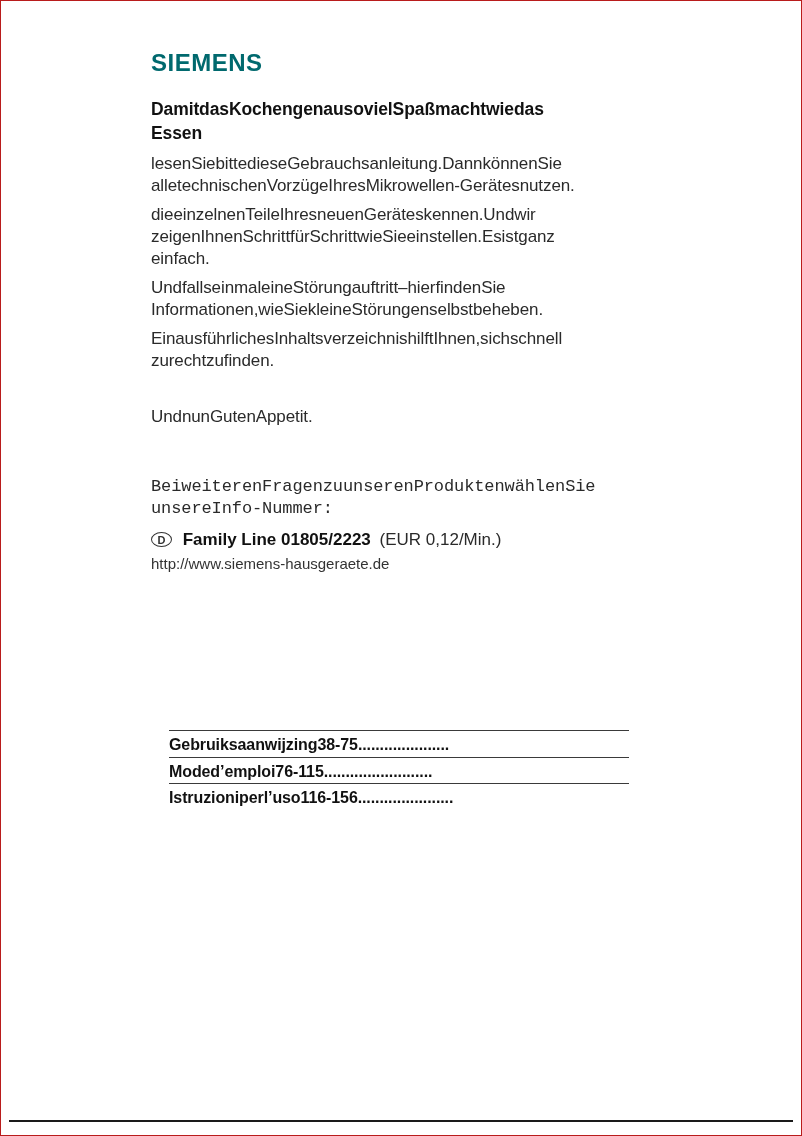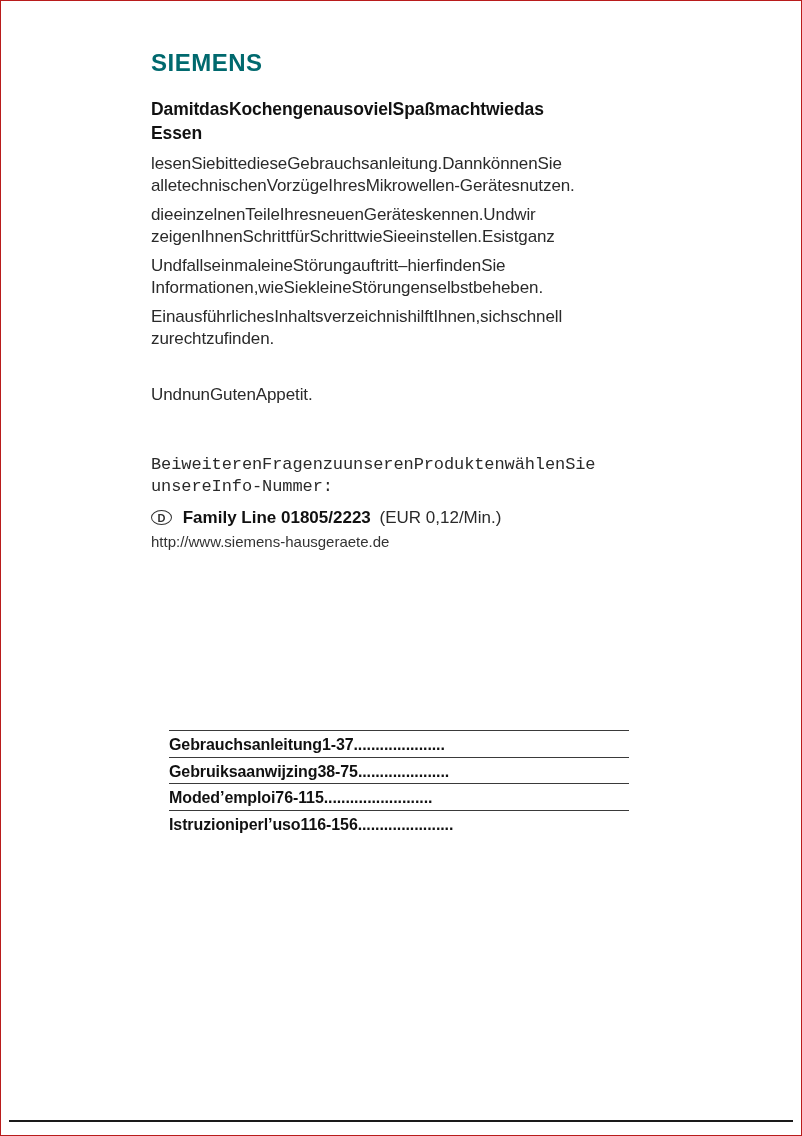--- a/index.html
+++ b/index.html
@@ -129,20 +129,21 @@
     </h1>
 
     <p class="para">
       <span class="ln">lesenSiebittedieseGebrauchsanleitung.DannkönnenSie</span>
       <span class="ln">alletechnischenVorzügeIhresMikrowellen-Gerätesnutzen.</span>
     </p>
 
     <p class="para">
       <span class="ln">dieeinzelnenTeileIhresneuenGeräteskennen.Undwir</span>
       <span class="ln">zeigenIhnenSchrittfürSchrittwieSieeinstellen.Esistganz</span>
+      <span class="ln">einfach.</span>
     </p>
 
 
     <p class="para">
       <span class="ln">UndfallseinmaleineStörungauftritt–hierfindenSie</span>
       <span class="ln">Informationen,wieSiekleineStörungenselbstbeheben.</span>
     </p>
 
     <p class="para">
       <span class="ln">EinausführlichesInhaltsverzeichnishilftIhnen,sichschnell</span>
@@ -161,23 +162,20 @@
       <span class="hl-bold">Family Line 01805/2223</span>
       <span class="hl-rest">(EUR 0,12/Min.)</span>
     </p>
 
     <p class="url">http://www.siemens-hausgeraete.de</p>
 
   </main>
 
   <section class="toc">
     <div class="toc-row">
-      <span>Gebrauchsanleitung1-37.....................</span>
-    </div>
-    <div class="toc-row">
       <span>Gebruiksaanwijzing38-75.....................</span>
     </div>
     <div class="toc-row">
       <span>Moded’emploi76-115.........................</span>
     </div>
     <div class="toc-row">
       <span>Istruzioniperl’uso116-156......................</span>
     </div>
   </section>
 

